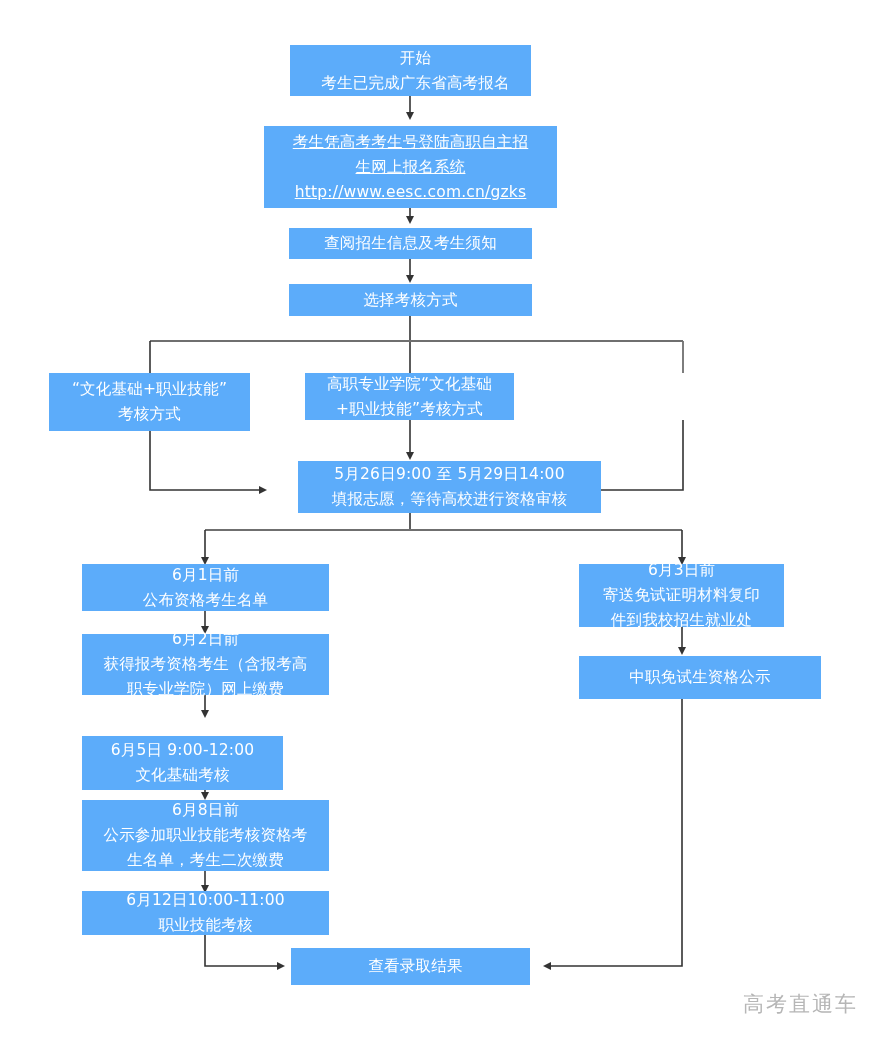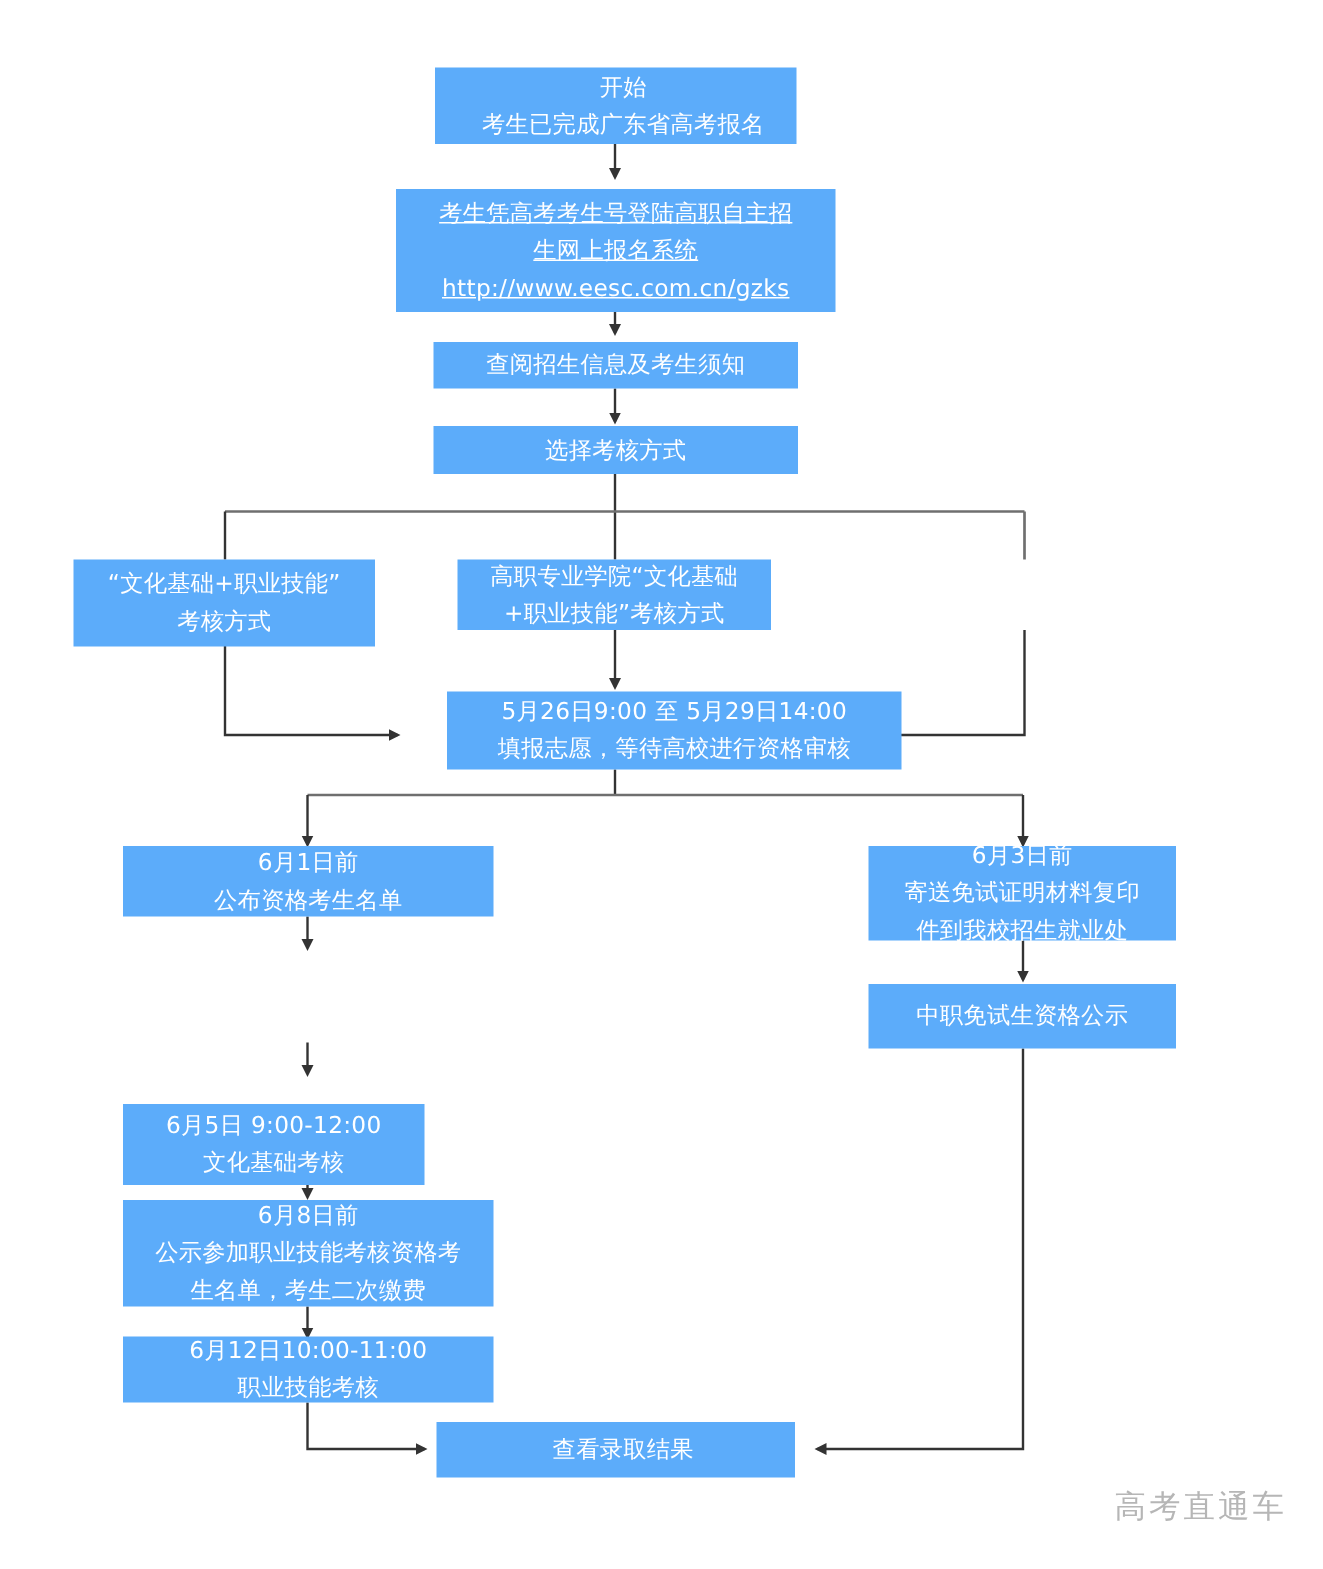--- a/index.html
+++ b/index.html
@@ -128,20 +128,25 @@
   <div class="node" style="left:265px; top:461px; width:303px; height:52px;margin-left:33px;">
     <span>5月26日9:00 至 5月29日14:00
 填报志愿，等待高校进行资格审核</span>
   </div>
 
   <div class="node" style="left:82px; top:564px; width:247px; height:47px;">
     <span>6月1日前
 公布资格考生名单</span>
   </div>
 
+  <div class="node" style="left:82px; top:634px; width:247px; height:61px;">
+    <span>6月2日前
+获得报考资格考生（含报考高
+职专业学院）网上缴费</span>
+  </div>
 
   <div class="node" style="left:82px; top:736px; width:201px; height:54px;">
     <span>6月5日 9:00-12:00
 文化基础考核</span>
   </div>
 
   <div class="node" style="left:82px; top:800px; width:247px; height:71px;">
     <span>6月8日前
 公示参加职业技能考核资格考
 生名单，考生二次缴费</span>
@@ -151,21 +156,21 @@
     <span>6月12日10:00-11:00
 职业技能考核</span>
   </div>
 
   <div class="node" style="left:579px; top:564px; width:205px; height:63px;">
     <span>6月3日前
 寄送免试证明材料复印
 件到我校招生就业处</span>
   </div>
 
-  <div class="node" style="left:579px; top:656px; width:205px; height:43px;">
+  <div class="node" style="left:579px; top:656px; width:242px; height:43px;">
     <span>中职免试生资格公示</span>
   </div>
 
   <div class="node" style="left:291px; top:948px; width:239px; height:37px;padding-left:16px;">
     <span>查看录取结果</span>
   </div>
 
   <div class="watermark" style="left:743px; top:990px;">
     <span>高考直通车</span>
   </div>

